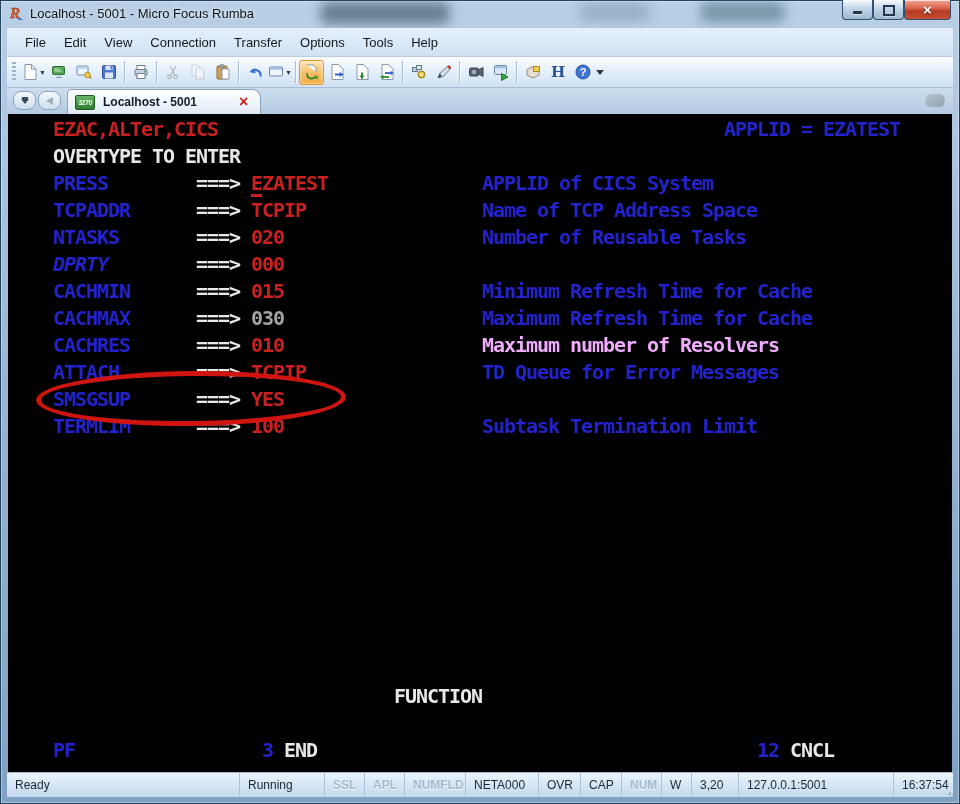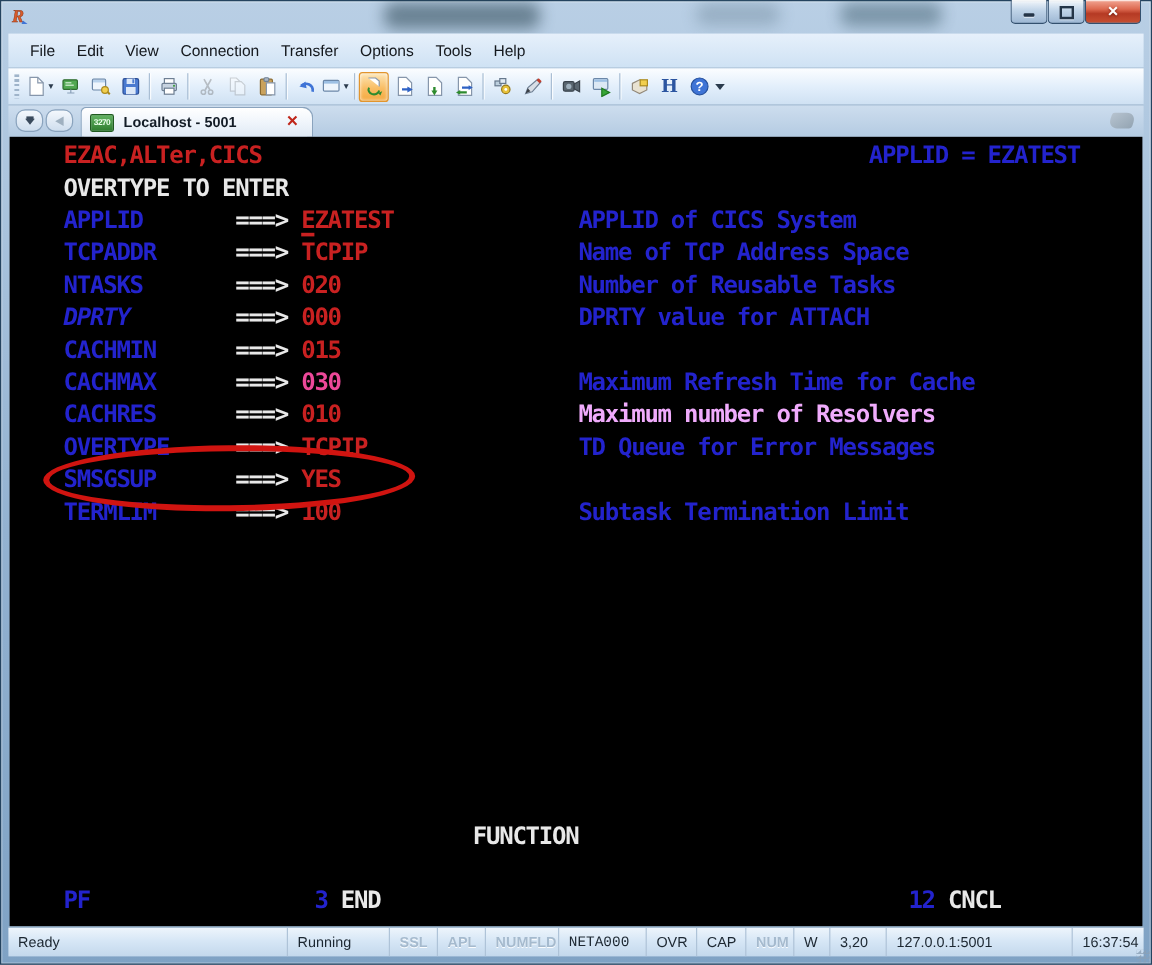--- a/index.html
+++ b/index.html
@@ -90,20 +90,21 @@
   <div class="titlebar">
     <div class="blob" style="left:320px;top:2px;width:130px;height:22px;background:#28424f;"></div>
     <div class="blob" style="left:580px;top:3px;width:70px;height:18px;background:#5a7486;opacity:.35;"></div>
     <div class="blob" style="left:700px;top:2px;width:85px;height:20px;background:#31505f;opacity:.45;"></div>
     <span class="app-icon">
       <svg viewBox="0 0 18 18" width="18" height="18">
         <text x="3" y="14" font-size="15" font-weight="bold" font-style="italic" font-family="Liberation Serif, serif" fill="#d95b2a" stroke="#8c3414" stroke-width="0.4">R</text>
         <path d="M12 13l4 3-5 0z" fill="#3f74d6"></path>
       </svg>
     </span>
+    <span class="title-text">Localhost - 5001 - Micro Focus Rumba</span>
     <div class="win-controls">
       <div class="win-btn">
           <span class="min-glyph"></span>
         </div>
       <div class="win-btn">
           <span class="max-glyph"></span>
         </div>
       <div class="win-btn close">
           <span class="close-glyph">×</span>
         </div>
@@ -341,49 +342,49 @@
       <span class="tab-label">Localhost - 5001</span>
       <span class="tab-close">×</span>
     </div>
     <div class="tab-leaf"></div>
   </div>
 
   <div class="terminal" id="terminal">
       <span class="seg" style="left: 45px; top: 4px; color: rgb(201, 33, 33);">EZAC,ALTer,CICS</span>
       <span class="seg" style="left: 716px; top: 4px; color: rgb(35, 35, 205);">APPLID = EZATEST</span>
       <span class="seg" style="left: 45px; top: 31px; color: rgb(232, 232, 232);">OVERTYPE TO ENTER</span>
-      <span class="seg" style="left: 45px; top: 58px; color: rgb(35, 35, 205);">APPLID</span>
+      <span class="seg" style="left: 45px; top: 58px; color: rgb(35, 35, 205);">PRESS</span>
       <span class="seg" style="left: 188px; top: 58px; color: rgb(232, 232, 232);">===&gt;</span>
       <span class="seg cursor" style="left: 243px; top: 58px; color: rgb(201, 33, 33); border-bottom-color: rgb(201, 33, 33);">E</span>
       <span class="seg" style="left: 254px; top: 58px; color: rgb(201, 33, 33);">ZATEST</span>
       <span class="seg" style="left: 474px; top: 58px; color: rgb(35, 35, 205);">APPLID of CICS System</span>
       <span class="seg" style="left: 45px; top: 85px; color: rgb(35, 35, 205);">TCPADDR</span>
       <span class="seg" style="left: 188px; top: 85px; color: rgb(232, 232, 232);">===&gt;</span>
       <span class="seg" style="left: 243px; top: 85px; color: rgb(201, 33, 33);">TCPIP</span>
       <span class="seg" style="left: 474px; top: 85px; color: rgb(35, 35, 205);">Name of TCP Address Space</span>
       <span class="seg" style="left: 45px; top: 112px; color: rgb(35, 35, 205);">NTASKS</span>
       <span class="seg" style="left: 188px; top: 112px; color: rgb(232, 232, 232);">===&gt;</span>
       <span class="seg" style="left: 243px; top: 112px; color: rgb(201, 33, 33);">020</span>
       <span class="seg" style="left: 474px; top: 112px; color: rgb(35, 35, 205);">Number of Reusable Tasks</span>
       <span class="seg" style="left: 45px; top: 139px; color: rgb(35, 35, 205); font-style: italic;">DPRTY</span>
       <span class="seg" style="left: 188px; top: 139px; color: rgb(232, 232, 232);">===&gt;</span>
       <span class="seg" style="left: 243px; top: 139px; color: rgb(201, 33, 33);">000</span>
-      <span class="seg" style="left: 474px; top: 139px; color: rgb(35, 35, 205);">DPRTY value for ATTACH</span>
       <span class="seg" style="left: 45px; top: 166px; color: rgb(35, 35, 205);">CACHMIN</span>
       <span class="seg" style="left: 188px; top: 166px; color: rgb(232, 232, 232);">===&gt;</span>
       <span class="seg" style="left: 243px; top: 166px; color: rgb(201, 33, 33);">015</span>
+      <span class="seg" style="left: 474px; top: 166px; color: rgb(35, 35, 205);">Minimum Refresh Time for Cache</span>
       <span class="seg" style="left: 45px; top: 193px; color: rgb(35, 35, 205);">CACHMAX</span>
       <span class="seg" style="left: 188px; top: 193px; color: rgb(232, 232, 232);">===&gt;</span>
-      <span class="seg" style="left: 243px; top: 193px; color: #ec4899;">030</span>
+      <span class="seg" style="left: 243px; top: 193px; color: #a3a3a3;">030</span>
       <span class="seg" style="left: 474px; top: 193px; color: rgb(35, 35, 205);">Maximum Refresh Time for Cache</span>
       <span class="seg" style="left: 45px; top: 220px; color: rgb(35, 35, 205);">CACHRES</span>
       <span class="seg" style="left: 188px; top: 220px; color: rgb(232, 232, 232);">===&gt;</span>
       <span class="seg" style="left: 243px; top: 220px; color: rgb(201, 33, 33);">010</span>
       <span class="seg" style="left: 474px; top: 220px; color: #f0abfc;">Maximum number of Resolvers</span>
-      <span class="seg" style="left: 45px; top: 247px; color: rgb(35, 35, 205);">OVERTYPE</span>
+      <span class="seg" style="left: 45px; top: 247px; color: rgb(35, 35, 205);">ATTACH</span>
       <span class="seg" style="left: 188px; top: 247px; color: rgb(232, 232, 232);">===&gt;</span>
       <span class="seg" style="left: 243px; top: 247px; color: rgb(201, 33, 33);">TCPIP</span>
       <span class="seg" style="left: 474px; top: 247px; color: rgb(35, 35, 205);">TD Queue for Error Messages</span>
       <span class="seg" style="left: 45px; top: 274px; color: rgb(35, 35, 205);">SMSGSUP</span>
       <span class="seg" style="left: 188px; top: 274px; color: rgb(232, 232, 232);">===&gt;</span>
       <span class="seg" style="left: 243px; top: 274px; color: rgb(201, 33, 33);">YES</span>
       <span class="seg" style="left: 45px; top: 301px; color: rgb(35, 35, 205);">TERMLIM</span>
       <span class="seg" style="left: 188px; top: 301px; color: rgb(232, 232, 232);">===&gt;</span>
       <span class="seg" style="left: 243px; top: 301px; color: rgb(201, 33, 33);">100</span>
       <span class="seg" style="left: 474px; top: 301px; color: rgb(35, 35, 205);">Subtask Termination Limit</span>
@@ -395,21 +396,21 @@
       <span class="seg" style="left: 782px; top: 625px; color: rgb(232, 232, 232);">CNCL</span>
       <div class="ellipse" style="left: 28px; top: 257px; width: 300px; height: 45px; border: 5px solid rgb(208, 20, 16);"></div>
     </div>
 
   <div class="statusbar" id="statusbar">
       <div class="sb-seg first">Ready</div>
       <div class="sb-seg" style="width: 85px;">Running</div>
       <div class="sb-seg disabled" style="width: 40px;">SSL</div>
       <div class="sb-seg disabled" style="width: 40px;">APL</div>
       <div class="sb-seg disabled" style="width: 61px;">NUMFLD</div>
-      <div class="sb-seg" style="width: 73px; font-family: Liberation Mono, monospace;">NETA000</div>
+      <div class="sb-seg" style="width: 73px;">NETA000</div>
       <div class="sb-seg" style="width: 42px;">OVR</div>
       <div class="sb-seg" style="width: 41px;">CAP</div>
       <div class="sb-seg disabled" style="width: 40px;">NUM</div>
       <div class="sb-seg" style="width: 30px;">W</div>
       <div class="sb-seg" style="width: 47px;">3,20</div>
       <div class="sb-seg" style="width: 155px;">127.0.0.1:5001</div>
       <div class="sb-seg" style="width: 60px;">16:37:54</div>
     </div>
   <div class="sb-grip"></div>
 

